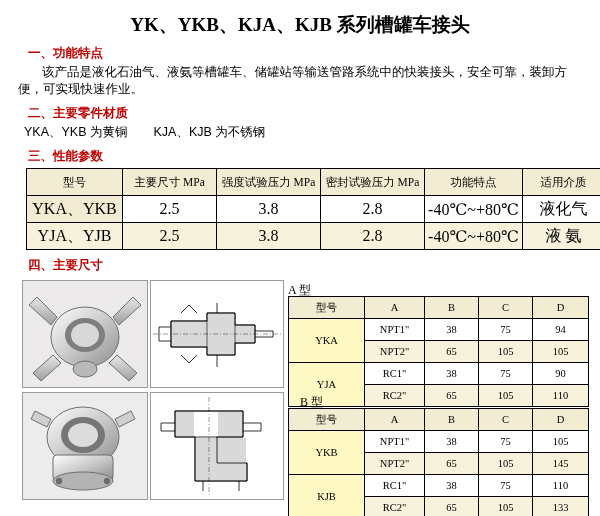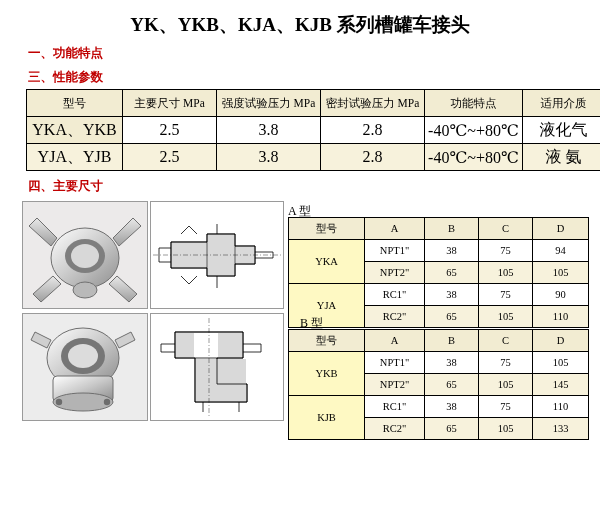--- a/index.html
+++ b/index.html
@@ -112,21 +112,26 @@
   svg{display:block;}
 </style>
 </head>
 <body>
 
 <div class="page">
 
   <div class="title">YK、YKB、KJA、KJB 系列槽罐车接头</div>
 
   <div class="sec-head">一、功能特点</div>
-
+  <div class="para">该产品是液化石油气、液氨等槽罐车、储罐站等输送管路系统中的快装接头，安全可靠，装卸方便，可实现快速作业。</div>
+
+  <div class="sec-head">二、主要零件材质</div>
+  <div class="para2 mat-line">
+    <span>YKA、YKB 为黄铜</span><span class="gap"></span><span>KJA、KJB 为不锈钢</span>
+  </div>
 
   <div class="sec-head">三、性能参数</div>
 
   <table class="perf">
     <colgroup>
       <col style="width:96px">
         <col style="width:94px">
         <col style="width:104px">
       <col style="width:104px">
         <col style="width:98px">

